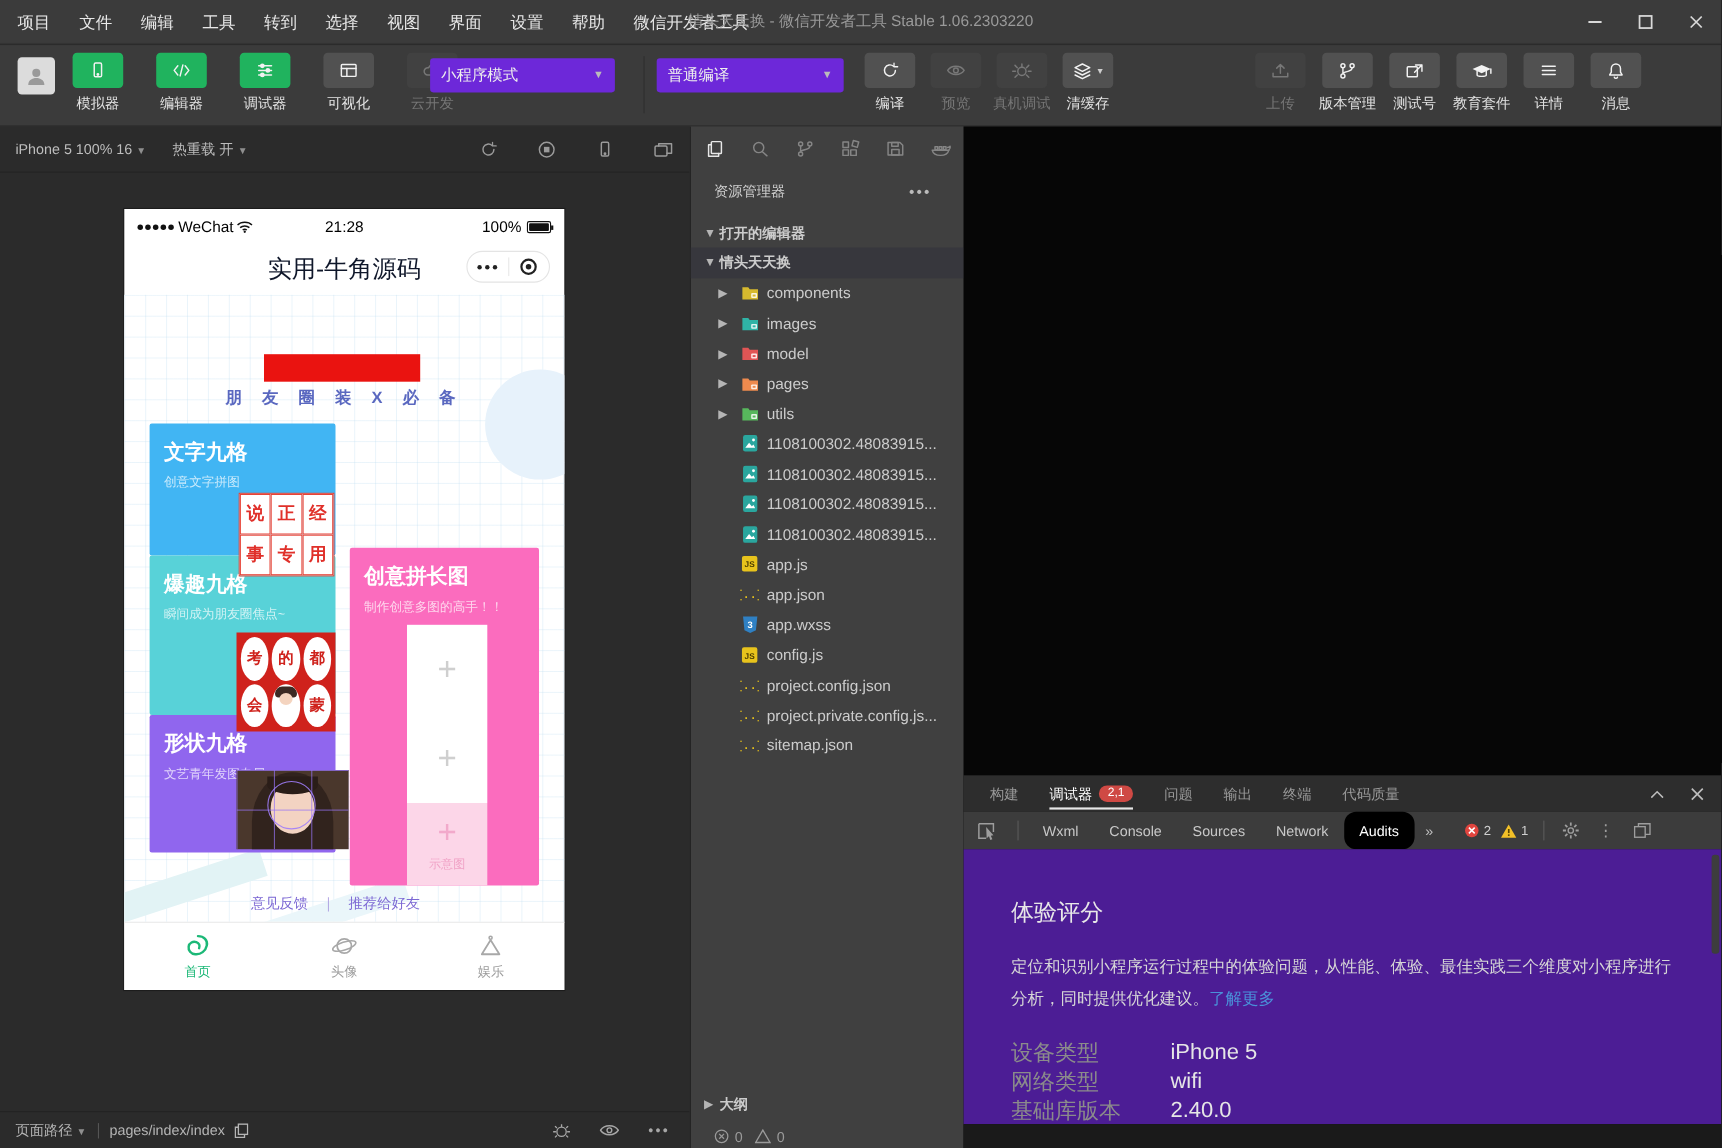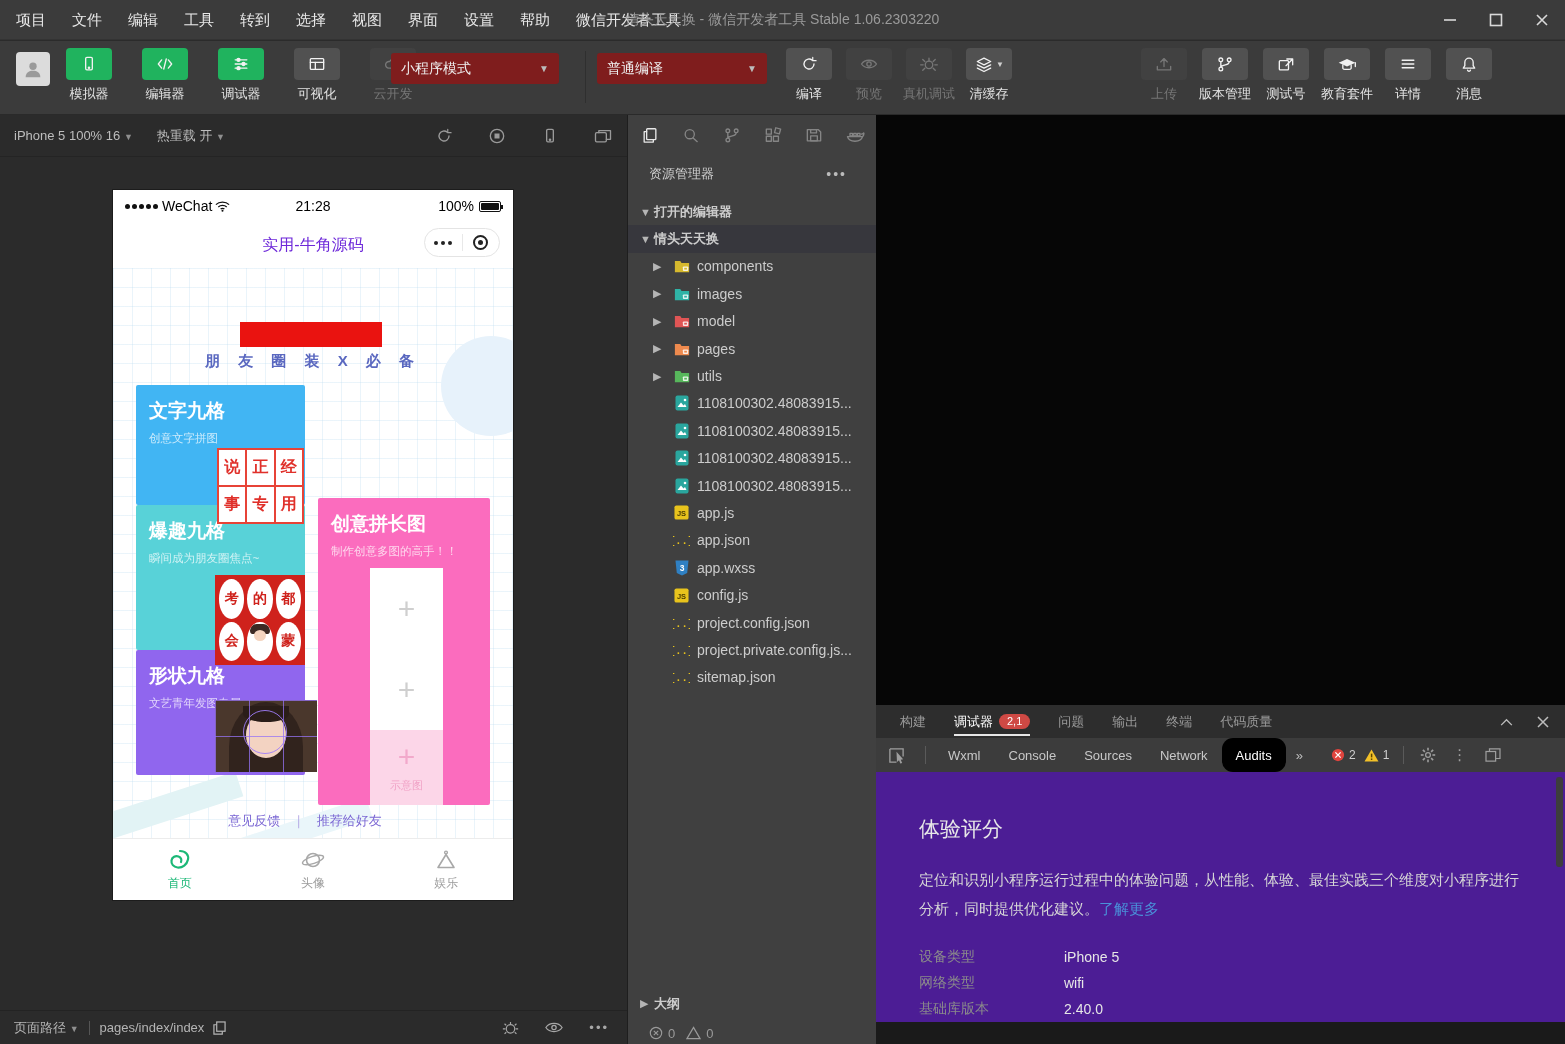--- a/index.html
+++ b/index.html
@@ -19,21 +19,21 @@
   
   .toolbar { position:absolute; left:0; top:41px; width:1565px; height:74px; background:#3b3b3b; border-bottom:1px solid #2a2a2a; }
   .avatar { position:absolute; left:16px; top:11px; width:34px; height:34px; background:#dcdcdc; border-radius:4px; display:flex; align-items:center; justify-content:center; }
   .tb-group { position:absolute; top:7px; display:flex; }
   .tb-item { display:flex; flex-direction:column; align-items:center; }
   .tb-icon-box { width:46px; height:32px; border-radius:4px; display:flex; align-items:center; justify-content:center; background:#515151; }
   .tb-icon-box.green { background:#20b35e; }
   .tb-icon-box.disabled { background:#414141; }
   .tb-label { margin-top:5px; font-size:13px; color:#e3e3e3; white-space:nowrap; }
   .tb-item.disabled .tb-label { color:#767676; }
-  .tb-select { position:absolute; top:12px; height:31px; background:#7f1d1d; border-radius:3px; display:flex; align-items:center; padding:0 10px; color:#eee; font-size:14px; }
+  .tb-select { position:absolute; top:12px; height:31px; background:#6d28d9; border-radius:3px; display:flex; align-items:center; padding:0 10px; color:#eee; font-size:14px; }
   .tb-select .caret { margin-left:auto; color:#bbb; font-size:10px; }
   .tb-sep { position:absolute; left:585px; top:10px; width:1px; height:52px; background:#2f2f2f; }
 
   
   .sim-panel { position:absolute; left:0; top:115px; width:627px; height:929px; background:#2b2b2b; }
   .sim-toolbar { position:absolute; left:0; top:0; width:627px; height:42px; border-bottom:1px solid #242424; display:flex; align-items:center; }
   .sim-sel { color:#bdbdbd; font-size:13px; margin-left:14px; white-space:nowrap; }
   .sim-sel .caret { font-size:9px; color:#8f8f8f; }
   .sim-icons { position:absolute; right:14px; top:0; height:42px; display:flex; align-items:center; gap:33px; }
   .sim-statusbar { position:absolute; left:0; bottom:0; width:627px; height:34px; background:#2b2b2b; border-top:1px solid #232323; display:flex; align-items:center; }
@@ -73,39 +73,39 @@
   .dt-tab { color:#c8c8c8; font-size:13px; padding:0 14px; height:34px; display:flex; align-items:center; }
   .dt-tab.active { background:#000; color:#fff;border-radius:11px; }
   .dt-sep { width:1px; height:18px; background:#5a5a5a; margin:0 8px; }
   .dt-chev { color:#bdbdbd; font-size:13px; padding:0 10px; }
   .dt-errs { display:flex; align-items:center; gap:4px; margin-left:18px; color:#cfcfcf; font-size:12px; }
   .dbg-content { position:absolute; left:0; top:67px; width:689px; height:250px; background:#4c1d95; overflow:hidden; }
   .audit-title { position:absolute; left:43px; top:43px; color:#e8e8e8; font-size:21px; }
   .audit-desc { position:absolute; left:43px; top:93px; width:600px; color:#d6d6d6; font-size:15px; line-height:29px; }
   .audit-desc a { color:#4a90d9; text-decoration:none; }
   .audit-rows { position:absolute; left:43px; top:172px; width:560px; }
-  .audit-row { height:26px; display:flex; align-items:center; font-size:14px; }
+  .audit-row { height:26px; display:flex; align-items:center; font-size:20px; }
   .audit-row .k { width:145px; color:#8b8b8b; }
   .audit-row .v { color:#e6e6e6; }
   .dbg-scroll { position:absolute; right:2px; top:70px; width:7px; height:245px; }
   .dbg-thumb { position:absolute; right:0; top:2px; width:7px; height:90px; background:#3d3d3d; border-radius:3px; }
   .dbg-bottom { position:absolute; left:0; top:317px; width:689px; height:22px; background:#1a1a1a; }
 
   
   .phone { position:absolute; left:113px; top:75px; width:400px; height:710px; background:#fff; box-shadow:0 0 0 1px rgba(0,0,0,.35); }
   .p-status { position:absolute; left:0; top:0; width:400px; height:32px; display:flex; align-items:center; padding:0 12px; color:#000; font-size:14px; }
   .p-dots { display:flex; gap:2px; margin-right:4px; }
   .p-dots i { width:5px; height:5px; border-radius:50%; background:#111; }
   .p-time { position:absolute; left:0; right:0; text-align:center; }
   .p-right { margin-left:auto; display:flex; align-items:center; gap:5px; }
   .p-batt { width:22px; height:11px; border:1px solid #111; border-radius:2px; position:relative; padding:1px; }
   .p-batt::after { content:""; position:absolute; right:-3px; top:3px; width:2px; height:4px; background:#111; }
   .p-batt i { display:block; width:100%; height:100%; background:#111; border-radius:1px; }
   .p-nav { position:absolute; left:0; top:32px; width:400px; height:46px; }
-  .p-title { position:absolute; left:0; right:0; top:0; height:46px; display:flex; align-items:center; justify-content:center; font-size:16px; color:#6d28d9; }
+  .p-title { position:absolute; left:0; right:0; top:0; height:46px; display:flex; align-items:center; justify-content:center; font-size:22px; color:#0f172a; }
   .capsule { position:absolute; right:13px; top:6px; width:76px; height:29px; border:1px solid #e4e4e4; border-radius:15px; background:#fff; display:flex; align-items:center; }
   .cap-dots { flex:1; display:flex; justify-content:center; gap:3px; }
   .cap-dots i { width:4px; height:4px; border-radius:50%; background:#222; }
   .cap-div { width:1px; height:17px; background:#e8e8e8; }
   .cap-target { flex:1; display:flex; justify-content:center; }
   .cap-target span { width:15px; height:15px; border:2px solid #222; border-radius:50%; display:flex; align-items:center; justify-content:center; }
   .cap-target span::after { content:""; width:5px; height:5px; background:#222; border-radius:50%; }
   .p-content { position:absolute; left:0; top:78px; width:400px; height:570px; overflow:hidden; background-color:#fff;
     background-image:linear-gradient(rgba(186,219,240,.30) 1px, transparent 1px), linear-gradient(90deg, rgba(186,219,240,.30) 1px, transparent 1px);
     background-size:19px 19px; }

